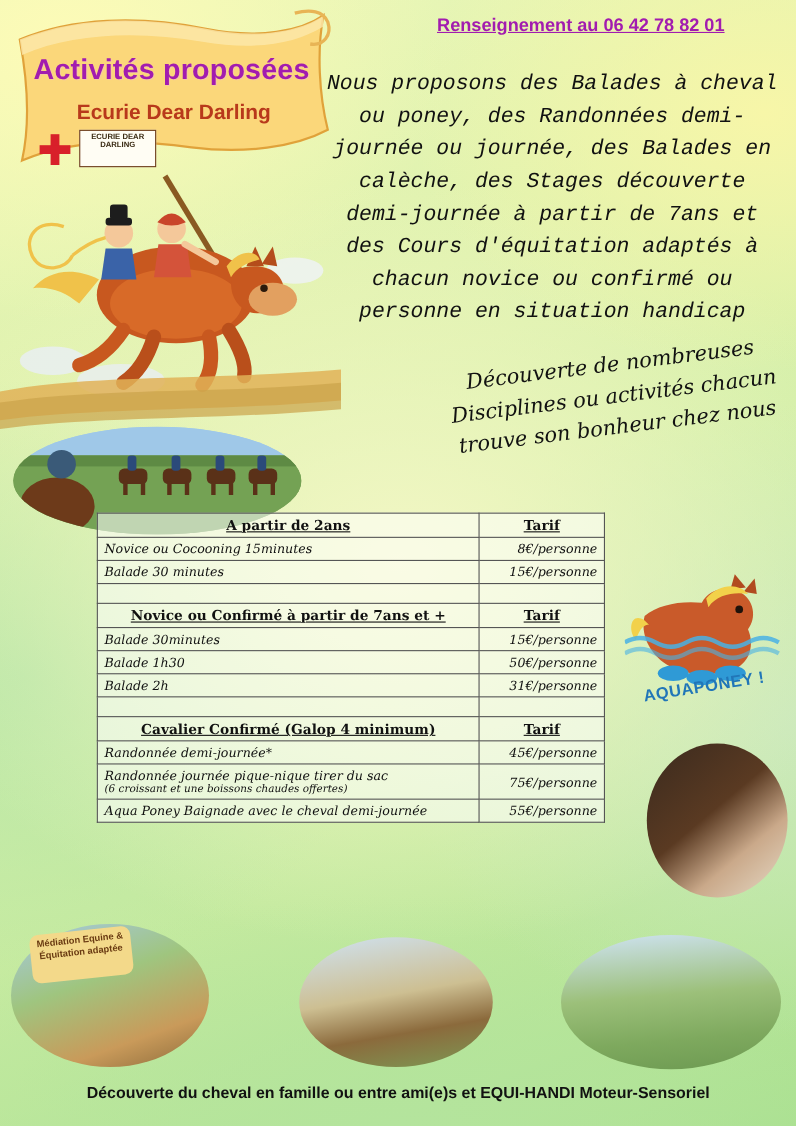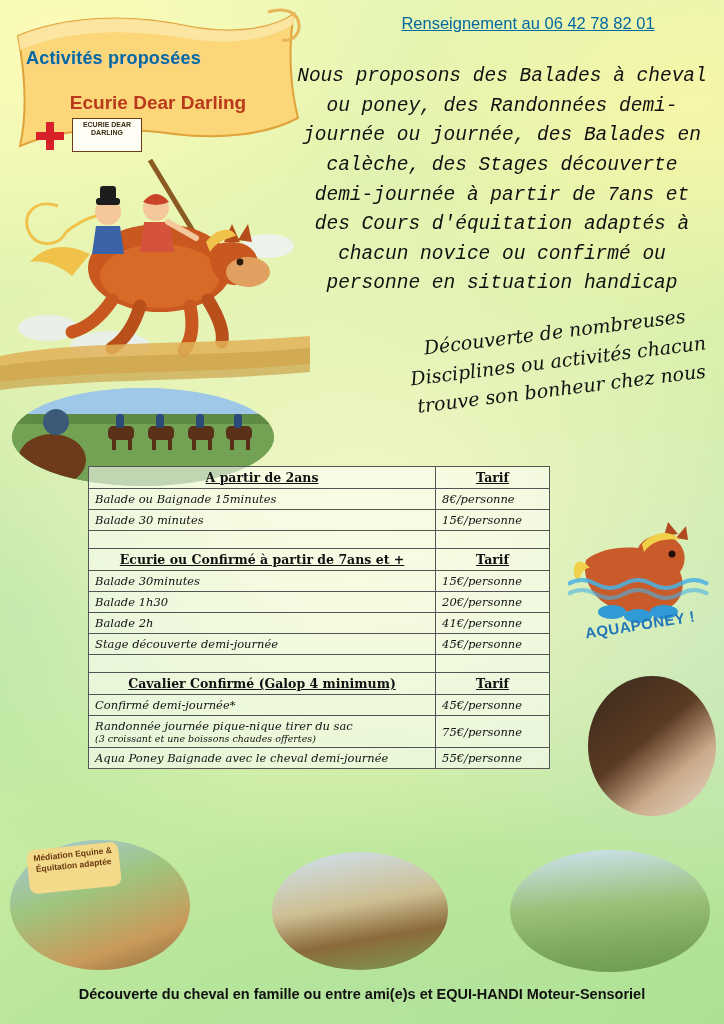--- a/index.html
+++ b/index.html
@@ -14,22 +14,22 @@
       radial-gradient(ellipse 560px 440px at 100% 64%, #c8e8bb 0%, rgba(200,232,187,0) 66%),
       radial-gradient(ellipse 700px 300px at 50% 100%, #b4e49d 0%, rgba(180,228,157,0) 70%),
       linear-gradient(160deg,#eaf7b9 0%,#dff2ae 30%,#cfeea6 55%,#bfe89c 78%,#a9e08f 100%);
   }
   .abs{position:absolute;}
 
   
   .flag{left:6px;top:6px;width:290px;height:170px;}
   .flag svg{display:block;}
   .flag-title{
-    position:absolute;left:20px;top:42px;width:260px;text-align:left;
-    font-weight:bold;font-size:18px;color:#0369a1;
+    position:absolute;left:20px;top:42px;width:260px;text-align:center;
+    font-weight:bold;font-size:26px;color:#a21caf;
     text-shadow:1px 1px 0 #f7c9a0;
     letter-spacing:.2px;
   }
   .flag-sub{
     position:absolute;left:22px;top:86px;width:260px;text-align:center;
     font-weight:bold;font-size:19px;color:#b8391b;
   }
 
   
   .logo{left:36px;top:118px;width:120px;height:40px;}
@@ -44,21 +44,21 @@
   .logo .logobox{
     position:absolute;left:36px;top:0;width:70px;height:34px;
     border:1px solid #6c3b18;background:#fffdf4;
     font-size:7px;color:#3a2a12;text-align:center;line-height:1.15;
     font-weight:bold;padding-top:2px;box-sizing:border-box;
   }
 
   
   .phone{
     left:348px;top:14px;width:360px;text-align:center;
-    font-weight:normal;font-size:16.5px;color:#0369a1;
+    font-weight:bold;font-size:16.5px;color:#a21caf;
     text-decoration:underline;
   }
   .intro{
     left:292px;top:62px;width:420px;
     font-family:Liberation Mono, monospace;font-style:italic;
     font-size:19.5px;line-height:1.52;color:#111;text-align:center;
   }
 
   
   .discover{
@@ -102,21 +102,21 @@
 
   
   .tablewrap{left:88px;top:466px;width:424px;}
   table{border-collapse:collapse;width:462px;background:rgba(255,255,255,.55);}
   td{
     border:1px solid #555;padding:3px 6px;
     font-family:"DejaVu Serif",serif;font-style:italic;font-size:11.5px;color:#111;
     height:17px;box-sizing:border-box;
   }
   td.label{width:348px;}
-  td.price{width:114px;text-align:left;}
+  td.price{width:114px;text-align:right;}
   tr.head td{
     text-align:center;font-style:normal;font-weight:bold;font-size:12.5px;
   }
   tr.head td span{text-decoration:underline;}
   tr.spacer td{height:18px;border-left:1px solid #555;border-right:1px solid #555;
     border-top:1px solid #555;border-bottom:1px solid #555;}
   .sub{font-size:9.5px;font-style:italic;display:block;}
 
   
   .footer{
@@ -248,65 +248,61 @@
 </div>
 
 <div class="abs tablewrap">
   <table>
     <tbody>
         <tr class="head">
           <td class="label"><span>A partir de 2ans</span></td>
           <td class="price"><span>Tarif</span></td>
         </tr>
         <tr>
-          <td class="label">Balade ou Baignade 15minutes</td>
+          <td class="label">Novice ou Cocooning 15minutes</td>
           <td class="price">8€/personne</td>
         </tr>
         <tr>
           <td class="label">Balade 30 minutes</td>
           <td class="price">15€/personne</td>
         </tr>
         <tr class="spacer">
           <td class="label"></td>
           <td class="price"></td>
         </tr>
         <tr class="head">
-          <td class="label"><span>Ecurie ou Confirmé à partir de 7ans et +</span></td>
+          <td class="label"><span>Novice ou Confirmé à partir de 7ans et +</span></td>
           <td class="price"><span>Tarif</span></td>
         </tr>
         <tr>
           <td class="label">Balade 30minutes</td>
           <td class="price">15€/personne</td>
         </tr>
         <tr>
           <td class="label">Balade 1h30</td>
-          <td class="price">20€/personne</td>
+          <td class="price">50€/personne</td>
         </tr>
         <tr>
           <td class="label">Balade 2h</td>
-          <td class="price">41€/personne</td>
-        </tr>
-        <tr>
-          <td class="label">Stage découverte demi-journée</td>
-          <td class="price">45€/personne</td>
+          <td class="price">31€/personne</td>
         </tr>
         <tr class="spacer">
           <td class="label"></td>
           <td class="price"></td>
         </tr>
         <tr class="head">
           <td class="label"><span>Cavalier Confirmé (Galop 4 minimum)</span></td>
           <td class="price"><span>Tarif</span></td>
         </tr>
         <tr>
-          <td class="label">Confirmé demi-journée*</td>
+          <td class="label">Randonnée demi-journée*</td>
           <td class="price">45€/personne</td>
         </tr>
         <tr>
-          <td class="label">Randonnée journée pique-nique tirer du sac<span class="sub">(3 croissant et une boissons chaudes offertes)</span></td>
+          <td class="label">Randonnée journée pique-nique tirer du sac<span class="sub">(6 croissant et une boissons chaudes offertes)</span></td>
           <td class="price">75€/personne</td>
         </tr>
         <tr>
           <td class="label">Aqua Poney Baignade avec le cheval demi-journée</td>
           <td class="price">55€/personne</td>
         </tr>
       </tbody>
   </table>
 </div>
 

